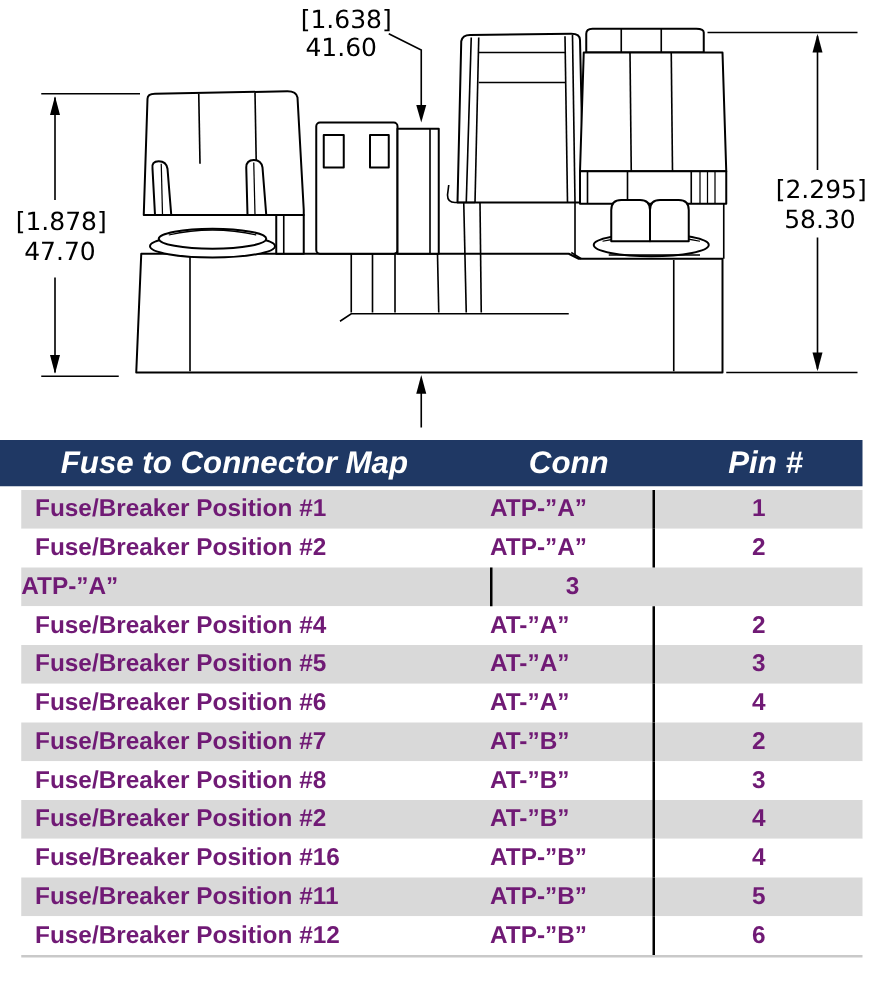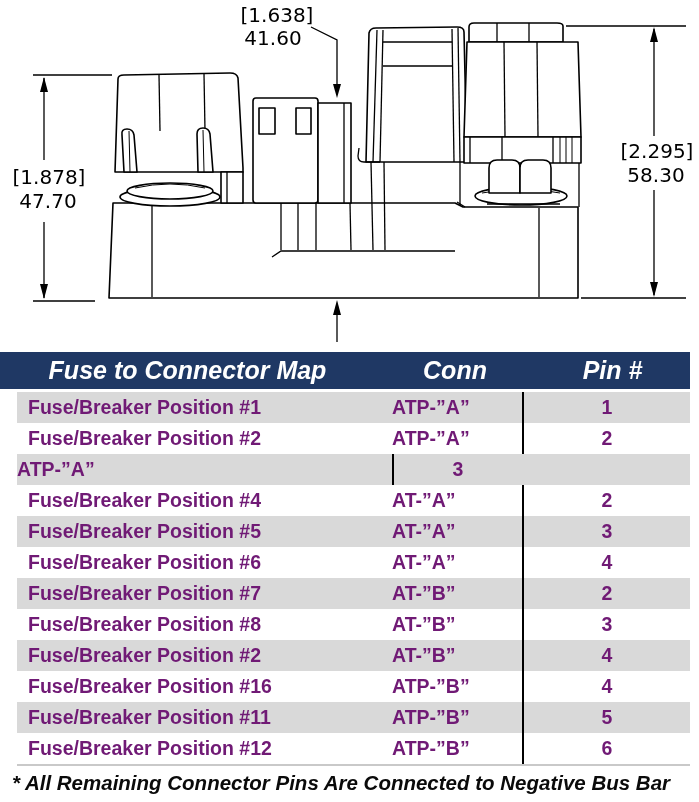--- a/index.html
+++ b/index.html
@@ -227,15 +227,14 @@
         <div class="cell-pin">5</div>
       </div>
       <div class="tr even">
         <div class="cell-pos">Fuse/Breaker Position #12</div>
         <div class="cell-conn">ATP-”B”</div>
         <div class="cell-pin">6</div>
       </div>
     </div>
   </div>
 
-  <div class="footnote">* All Remaining Connector Pins Are Connected to Negative Bus Bar</div>
 
 </div>
 
 </body></html>

